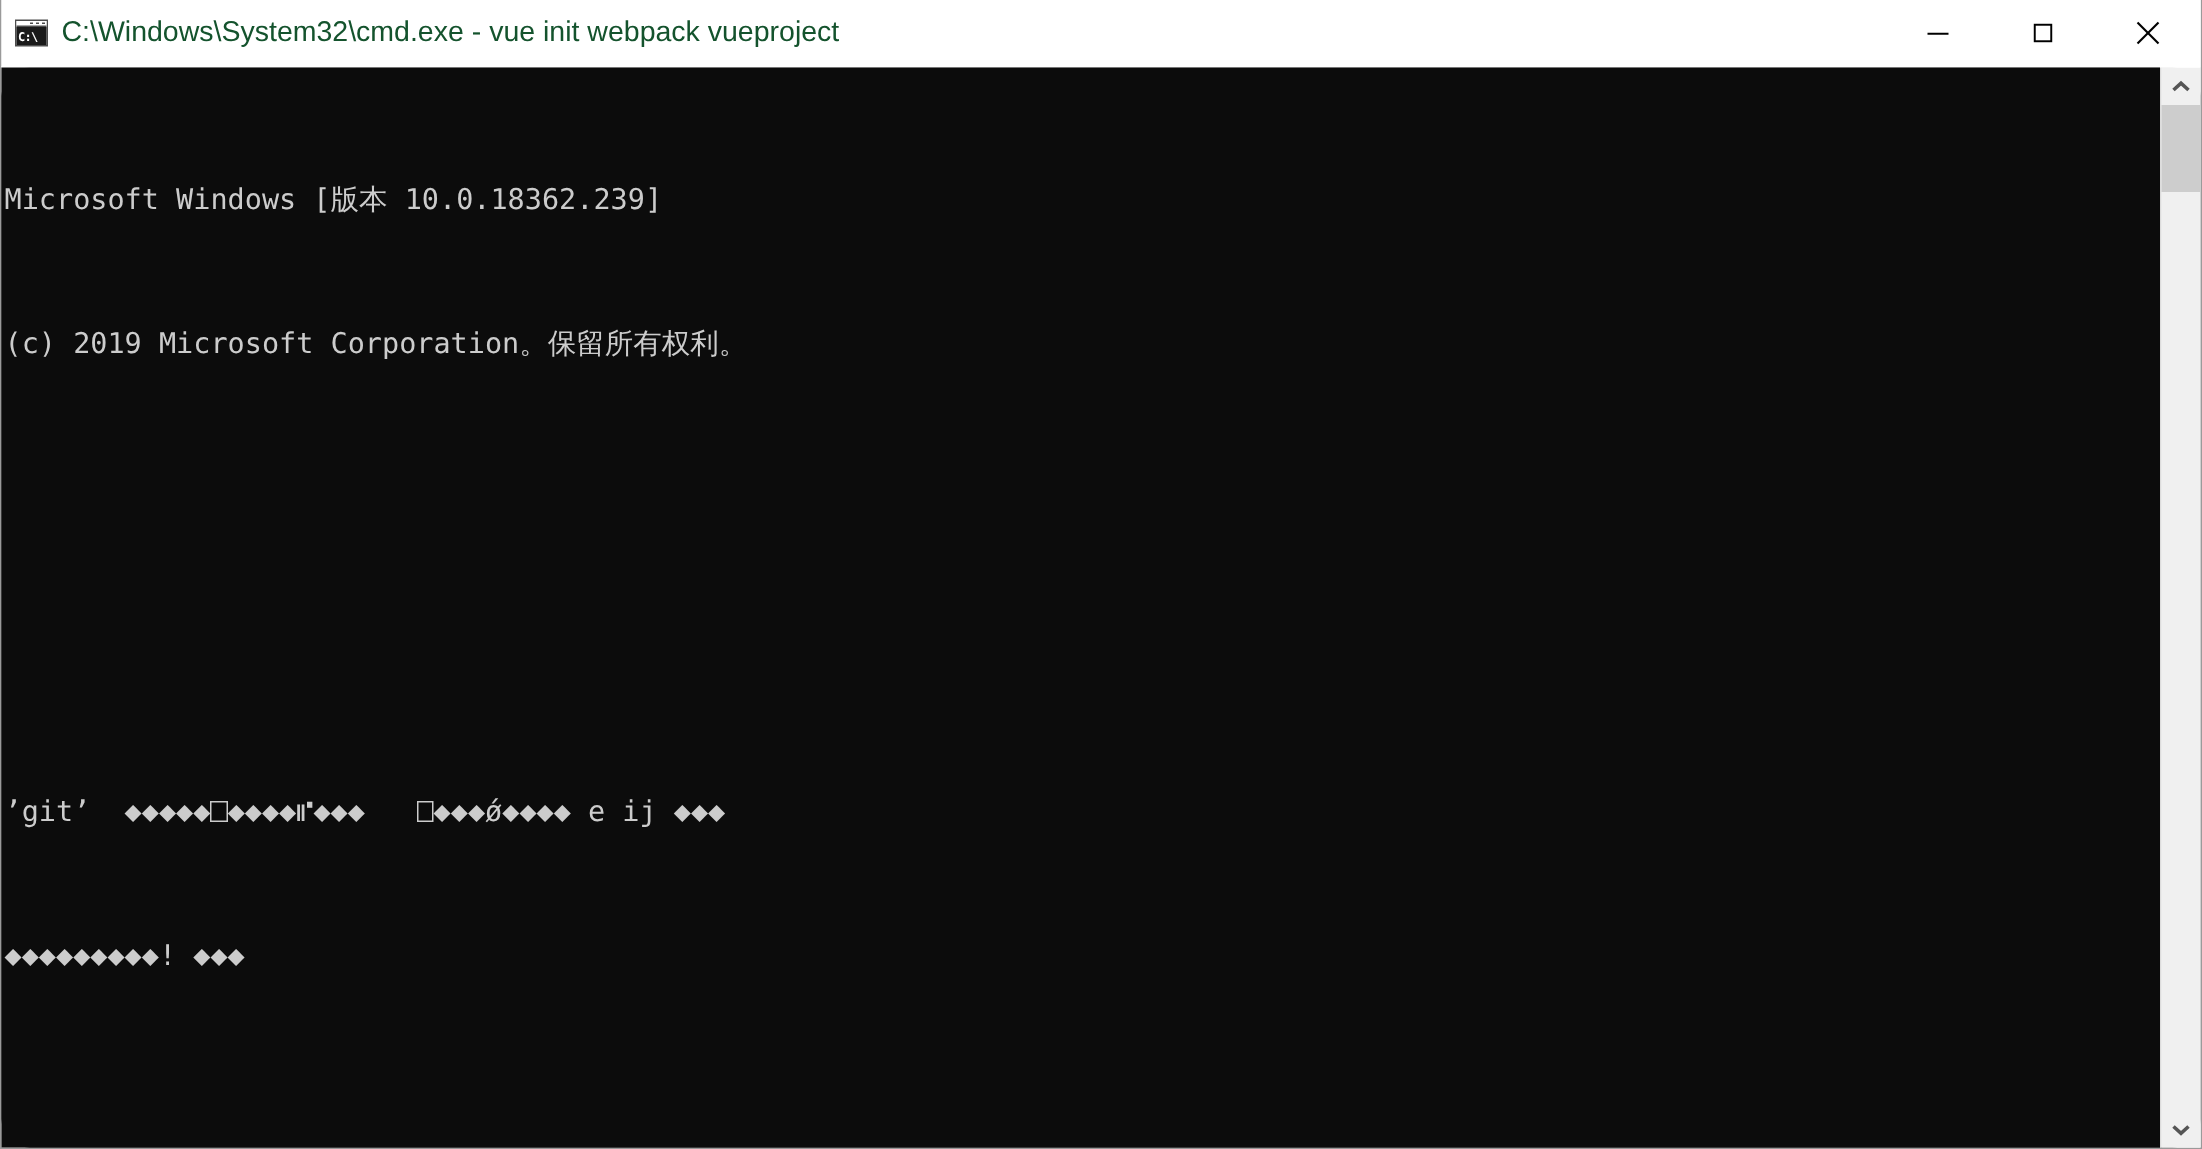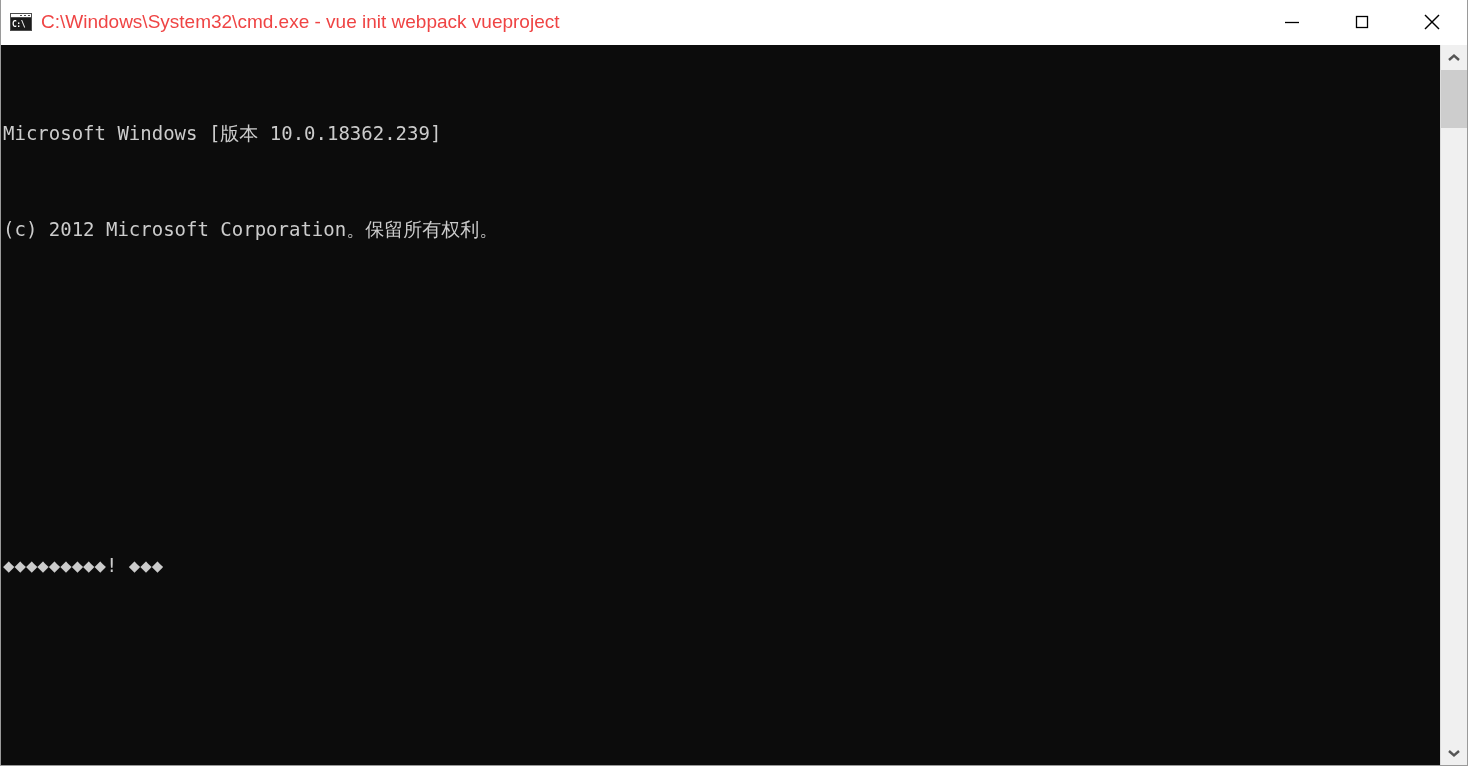--- a/index.html
+++ b/index.html
@@ -80,21 +80,21 @@
     font-size: 8px;
     font-weight: bold;
     line-height: 13px;
     text-align: left;
     padding-left: 1px;
     letter-spacing: -0.5px;
     overflow: hidden;
   }
   .title-text {
     font-size: 19px;
-    color: #ef4444;
+    color: #14532d;
     white-space: nowrap;
     font-family: "Liberation Sans", sans-serif;
   }
   .winbuttons {
     display: flex;
     height: 44px;
     flex-shrink: 0;
   }
   .winbtn {
     width: 70px;
@@ -212,27 +212,28 @@
     </div>
   </div>
 
   <div class="console-area">
 
     <div class="screen-pane">
       <div class="term">
 
         <div class="row"><span class="c-white">Microsoft Windows [版本 10.0.18362.239]</span></div>
 
-        <div class="row"><span class="c-white">(c) 2012 Microsoft Corporation。保留所有权利。</span></div>
+        <div class="row"><span class="c-white">(c) 2019 Microsoft Corporation。保留所有权利。</span></div>
 
         <div class="row"><span></span></div>
 
 
         <div class="row"><span></span></div>
 
+        <div class="row"><span class="c-white">’git’  </span><span class="c-white">◆◆◆◆◆</span><span class="glyph-box"></span><span class="c-white">◆◆◆◆⑈◆◆◆   </span><span class="glyph-box"></span><span class="c-white">◆◆◆</span><span class="c-white">ǿ◆◆◆◆ e ij ◆◆◆</span></div>
 
         <div class="row"><span class="c-white">◆◆◆◆◆◆◆◆◆! ◆◆◆</span></div>
 
         
 
         
 
         
 
         

